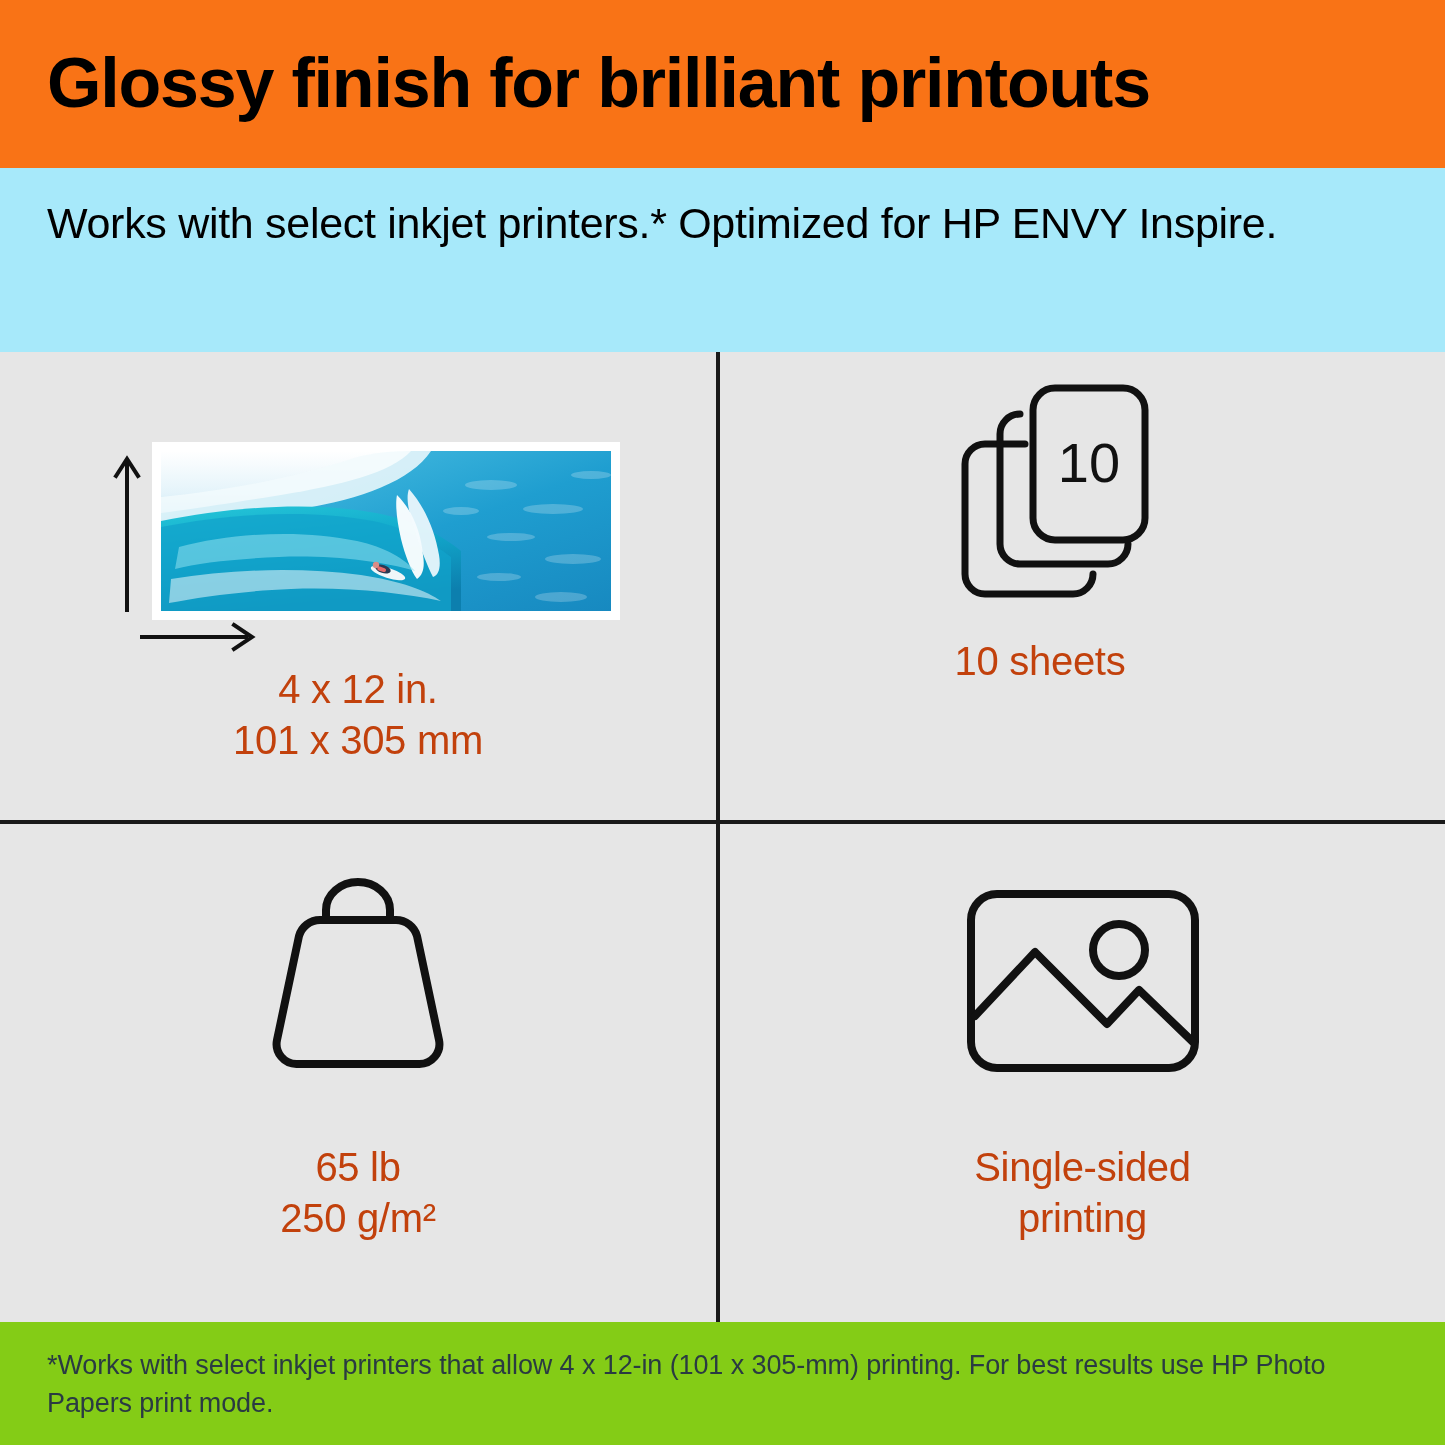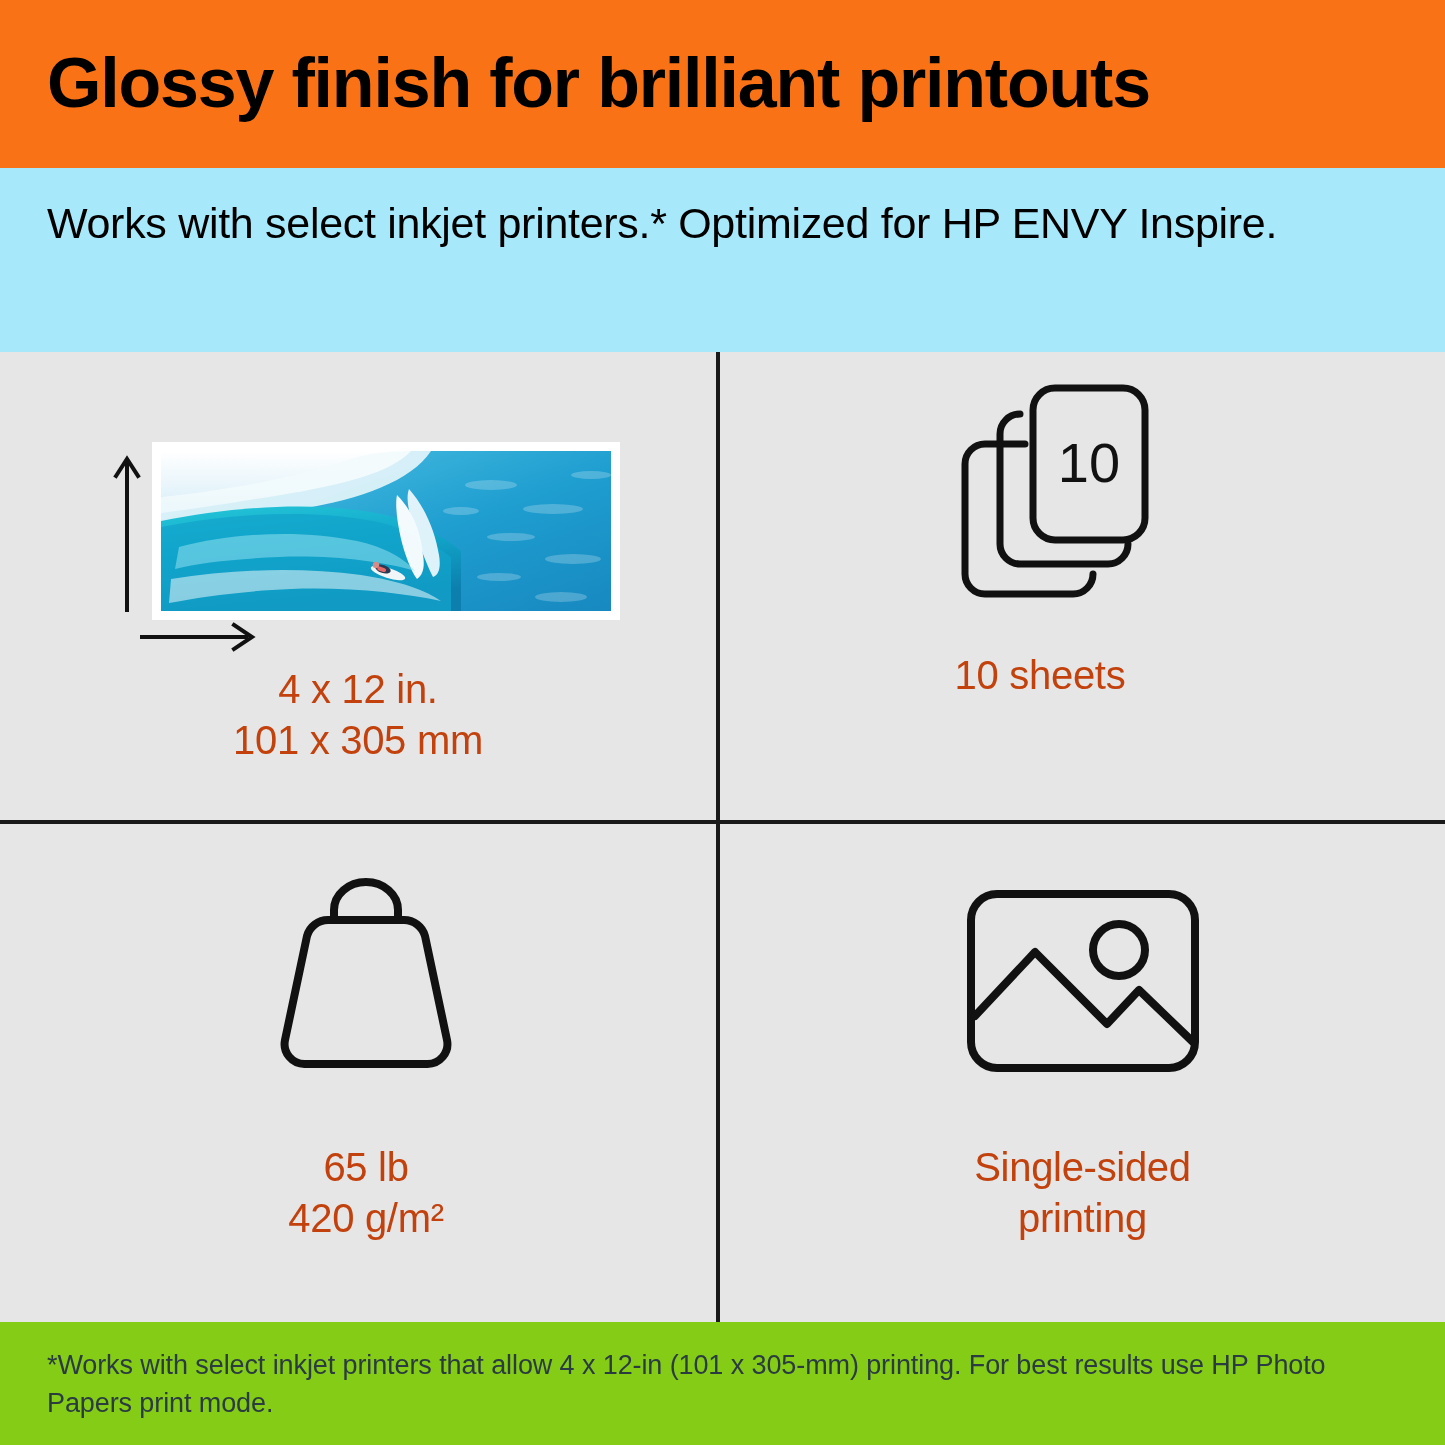--- a/index.html
+++ b/index.html
@@ -82,21 +82,21 @@
     width: 1445px;
     height: 4px;
     background: #1a1a1a;
   }
   .cell {
     position: absolute;
     box-sizing: border-box;
   }
   .cell-tl { left: 0;     top: 0;     width: 716px; height: 468px; }
   .cell-tr { left: 720px; top: 0;     width: 640px; height: 468px; }
-  .cell-bl { left: 0;     top: 472px; width: 716px; height: 498px; margin-left: 8px; }
+  .cell-bl { left: 0;     top: 472px; width: 716px; height: 498px; }
   .cell-br { left: 720px; top: 472px; width: 725px; height: 498px; }
 
   .cell-caption {
     position: absolute;
     width: 100%;
     text-align: center;
     font-size: 40px;
     line-height: 1.27;
     color: #c2410c;
     letter-spacing: -0.3px;
@@ -135,21 +135,21 @@
   .arrow-h {
     position: absolute;
     left: 140px;
     top: 268px;
     width: 120px;
     height: 34px;
   }
 
   
   .caption-tl { top: 312px; }
-  .caption-tr { top: 298px; }
+  .caption-tr { top: 284px; }
   .caption-bl { top: 318px; }
   .caption-br { top: 318px; }
 
   .icon-box {
     position: absolute;
     width: 100%;
     display: flex;
     justify-content: center;
   }
   .icon-tr { top: 30px; }
@@ -297,21 +297,21 @@
       <div class="icon-box icon-bl">
         <svg width="220" height="200" viewBox="0 0 220 200">
 
           <path d="M78,44 v-10 a32,28 0 0 1 64,0 v10" fill="none" stroke="#111111" stroke-width="8" stroke-linecap="round"></path>
 
           <path d="M72,44 h76 a22,22 0 0 1 21,16 l22,104 a20,20 0 0 1 -20,24 h-122 a20,20 0 0 1 -20,-24 l22,-104 a22,22 0 0 1 21,-16 z" fill="none" stroke="#111111" stroke-width="8" stroke-linejoin="round"></path>
         </svg>
       </div>
       <div class="cell-caption caption-bl">
         <div>65 lb</div>
-        <div>420 g/m²</div>
+        <div>250 g/m²</div>
       </div>
     </div>
 
     <div class="cell cell-br">
       <div class="icon-box icon-br">
         <svg width="240" height="190" viewBox="0 0 240 190">
           <rect x="8" y="8" width="224" height="174" rx="26" ry="26" fill="none" stroke="#111111" stroke-width="8"></rect>
           <circle cx="156" cy="64" r="26" fill="none" stroke="#111111" stroke-width="8"></circle>
           <polyline points="12,130 72,66 144,138 176,104 230,156" fill="none" stroke="#111111" stroke-width="8" stroke-linejoin="round" stroke-linecap="round"></polyline>
         </svg>

